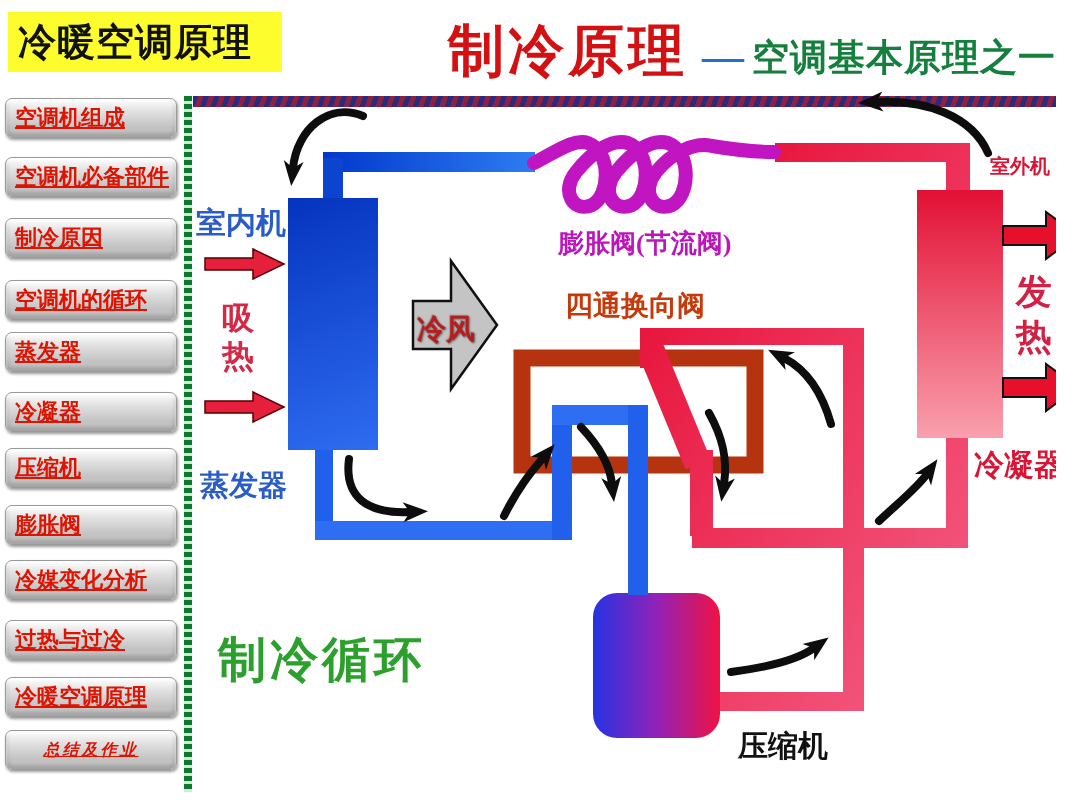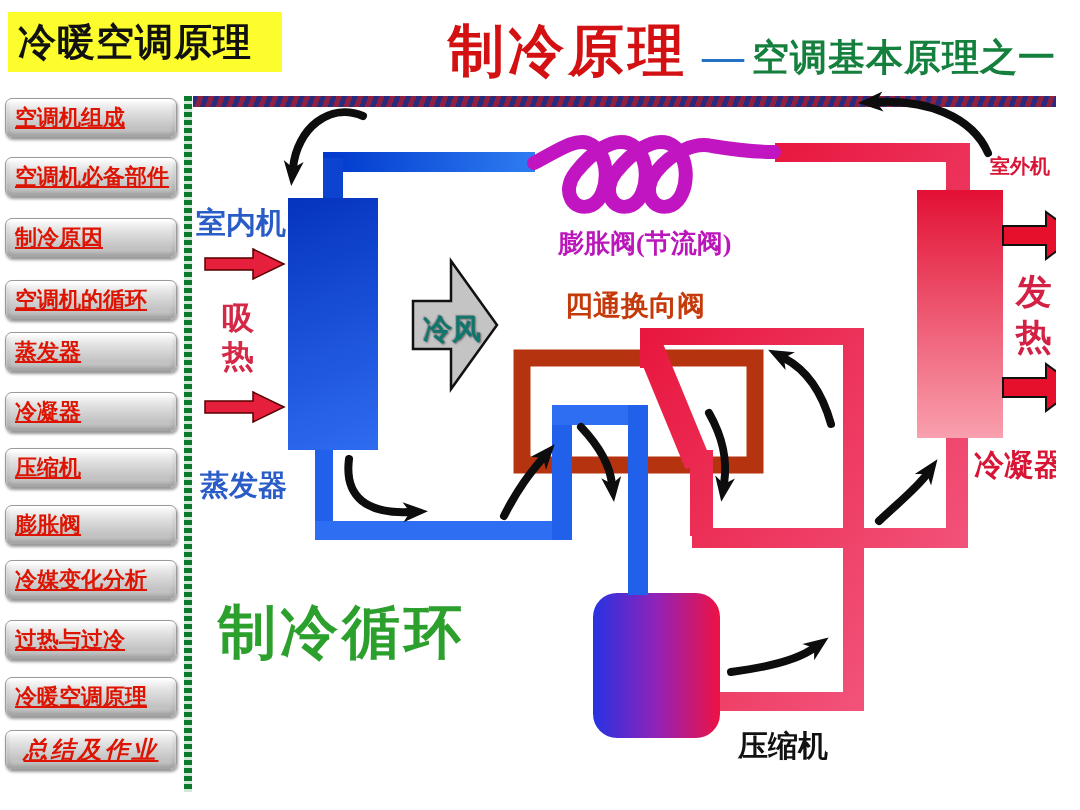--- a/index.html
+++ b/index.html
@@ -17,30 +17,30 @@
               background:repeating-linear-gradient(110deg,#2a2a7e 0 5px,#8e2040 5px 10px);}
   .green-border{position:absolute;left:184px;top:96px;width:8px;height:696px;
               background:repeating-linear-gradient(180deg,#0b7a2f 0 5px,#cfe9d6 5px 8px);}
   
   .sbtn{position:absolute;left:5px;width:170px;height:38px;border-radius:7px;
         background:linear-gradient(180deg,#ffffff 0%,#e3e3e3 30%,#c2c2c2 75%,#dadada 100%);
         border:1px solid #9a9a9a;
         box-shadow:inset 0 2px 3px rgba(255,255,255,.95),inset 0 -4px 5px rgba(0,0,0,.28),1px 2px 3px rgba(0,0,0,.4);}
   .sbtn span{display:block;font-size:22px;font-weight:bold;color:#dd1402;line-height:38px;
         padding-left:9px;text-decoration:underline;white-space:nowrap;}
-  .sbtn.script span{font-style:italic;text-align:center;padding-left:0;font-size:24px;letter-spacing:3px;}
+  .sbtn.script span{font-style:italic;text-align:center;padding-left:0;font-size:16px;letter-spacing:3px;}
   
   .lbl{position:absolute;font-weight:bold;white-space:nowrap;}
   .lbl-indoor{left:196px;top:203px;font-size:30px;color:#2a5cc8;text-align:center;}
   .lbl-absorb{left:222px;top:300px;font-size:32px;color:#d42846;width:1.05em;
               word-break:break-all;white-space:normal;line-height:1.18;text-align:left;}
   .lbl-evap{left:200px;top:466px;font-size:29px;color:#2a5cc8;}
-  .lbl-cycle{left:218px;top:594px;font-size:58px;color:#2ca02c;letter-spacing:4px;}
-  .lbl-coldair{left:417px;top:310px;font-size:29px;color:#0f766e;
-               text-shadow:1px 1px 2px #666,-1px -1px 1px #999;margin-left:6px;}
+  .lbl-cycle{left:218px;top:628px;font-size:48px;color:#2ca02c;letter-spacing:4px;}
+  .lbl-coldair{left:417px;top:310px;font-size:29px;color:#b91c1c;
+               text-shadow:1px 1px 2px #666,-1px -1px 1px #999;}
   .lbl-expv{left:558px;top:226px;font-size:26px;color:#bb16bb;}
   .lbl-fourway{left:565px;top:287px;font-size:28px;color:#c43a0a;}
   .lbl-outdoor{left:990px;top:153px;font-size:20px;color:#d81535;}
   .lbl-release{left:1014px;top:270px;font-size:36px;color:#d32045;width:1.05em;
                word-break:break-all;white-space:normal;line-height:1.25;text-align:right;}
   .lbl-cond{left:974px;top:445px;font-size:30px;color:#d81535;}
   .lbl-comp{left:738px;top:726px;font-size:30px;color:#111111;}
   .dg{position:absolute;left:0;top:0;}
 </style>
 </head>

